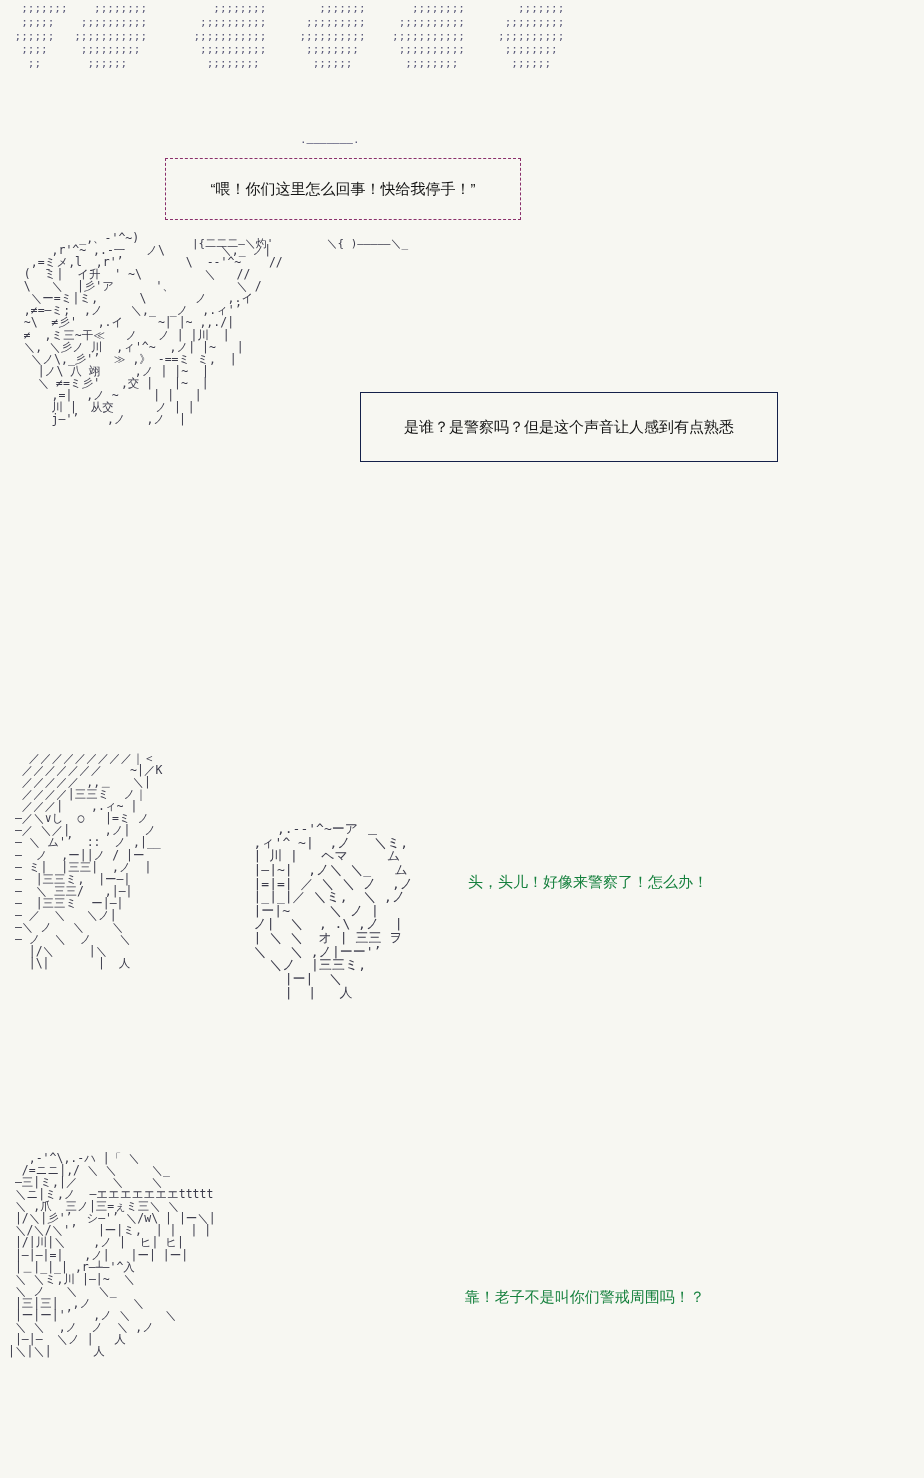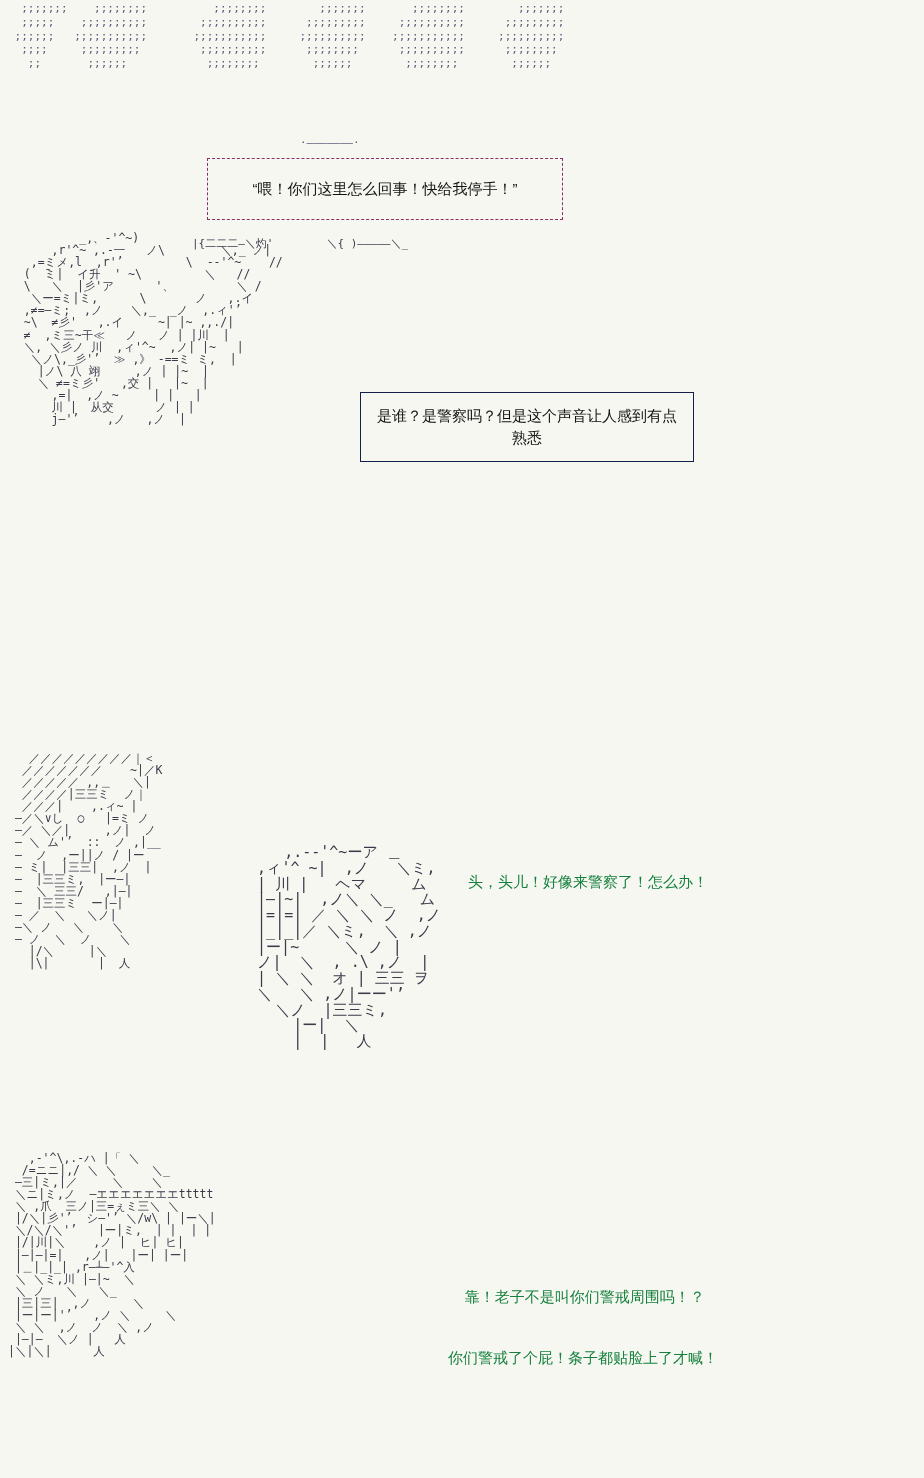--- a/index.html
+++ b/index.html
@@ -83,36 +83,35 @@
   .box-solid {
     border: 1px solid #14204a;
   }
 
   #box-shout {
     left: 165px;
     top: 158px;
     width: 356px;
     height: 62px;
     justify-content: center;
-    margin-left: 42px;
   }
   #box-shout .txt { text-align: center; }
 
   #box-narration {
     left: 122px;
     top: 270px;
     width: 692px;
     height: 62px;
     justify-content: center;
   }
 
   #box-question {
     left: 360px;
     top: 392px;
-    width: 334px;
+    width: 418px;
     height: 70px;
     justify-content: center;
   }
   #box-question .txt { text-align: center; }
 
   
   .speech {
     position: absolute;
     font-size: 15px;
     line-height: 1.55;
@@ -195,21 +194,21 @@
  ― ミ|  |三三|  ,ノ  |
  ―  |三三ミ,  |ー―|
  ―  ＼ 三三/   ,|―|
  ―  |三三ミ  ー|―|
  ― ／  ＼   ＼ノ|
  ―＼ ノ   ＼    ＼
  ― ノ  ＼  ノ    ＼
    |/＼     |＼
    |\|       |  人</div>
 
-  <div class="aa" style="left:230px; top:845px; font-size:15px; color:#3a3a4a; line-height:1.05;">      ,.-‐'^~ーア ＿
+  <div class="aa" style="left:230px; top:822px; font-size:13px; color:#3a3a4a; line-height:1.05;">      ,.-‐'^~ーア ＿
    ,ィ'^ ~|  ,ノ   ＼ミ,
    | 川 |   ヘマ     ム
    |―|~|  ,ノ＼ ＼_   ム
    |=|=| ／ ＼ ＼ ノ  ,ノ
    |_|_|／ ＼ミ,  ＼ ,ノ
    |ー|~     ＼ ノ |
    ノ|  ＼  , .\ ,ノ  |
    | ＼ ＼  オ | 三三 ヲ
    ＼   ＼ ,ノ|ーー'’
      ＼ノ  |三三ミ,
@@ -231,16 +230,15 @@
  ＼ ＼ミ,川 |―|~  ＼
  ＼ ノ   ＼   ＼_
  |三|三|  ,ノ      ＼
  |ー|ー|'’   ,ノ ＼     ＼
  ＼ ＼  ,ノ  ノ  ＼ ,ノ
  |―|―  ＼ノ |   人
 |＼|＼|      人</div>
 
   <div class="speech" id="speech-boss">
     <span class="line1">靠！老子不是叫你们警戒周围吗！？</span>
-    <span class="line2">你们警戒了个屁！条子都贴脸上了才喊！</span>
   </div>
 
 </div>
 
 </body></html>

